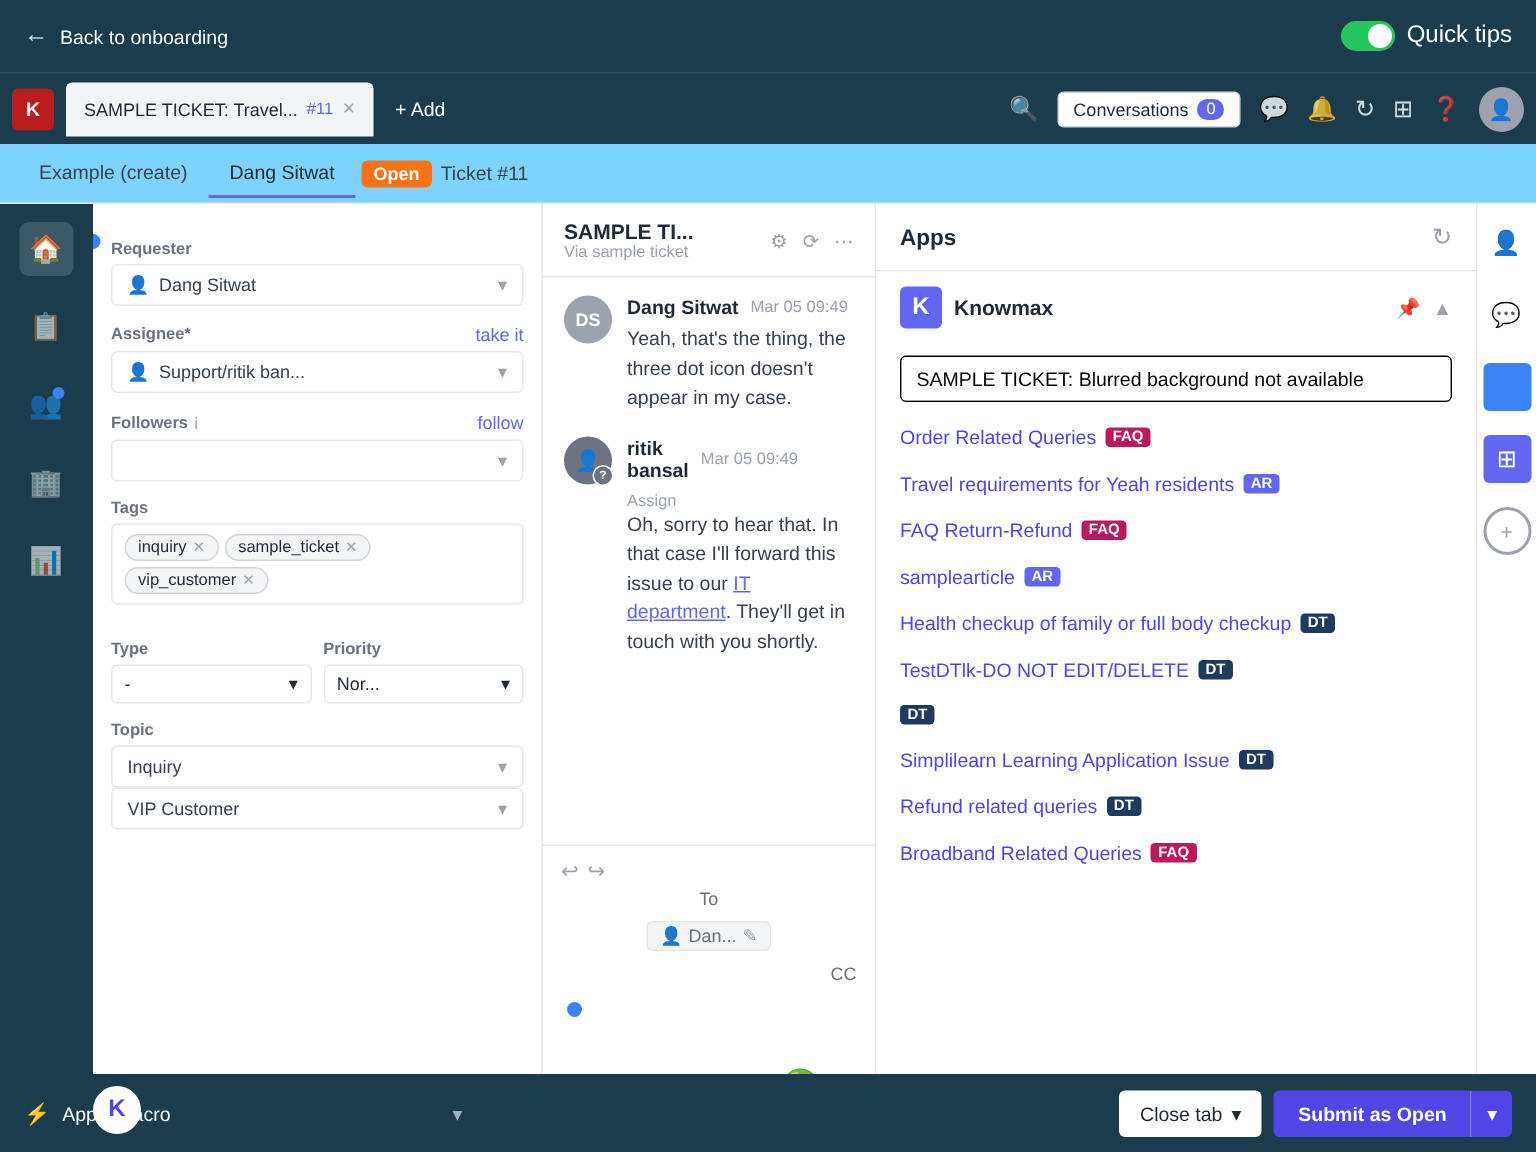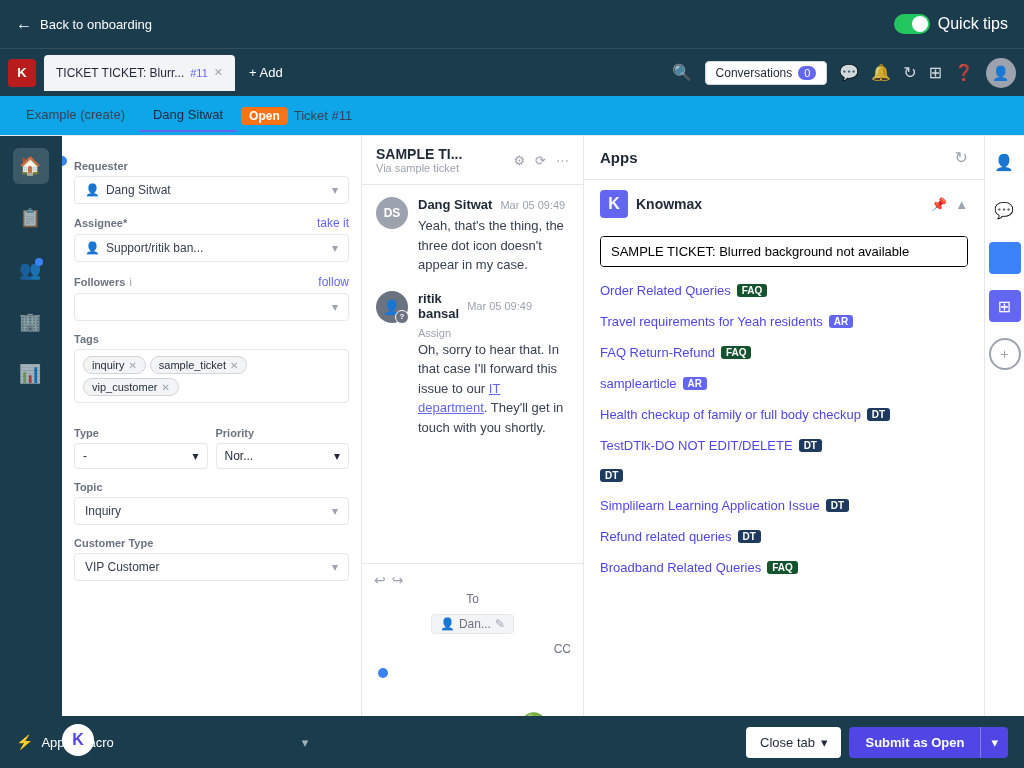--- a/index.html
+++ b/index.html
@@ -17,21 +17,21 @@
     .navbar { background: #1a3c4d; height: 48px; display: flex; align-items: center; padding: 0 8px; border-top: 1px solid rgba(255,255,255,0.1); gap: 4px; }
     .nav-tab { background: #2a5266; color: white; border-radius: 4px 4px 0 0; padding: 6px 12px; font-size: 12px; display: flex; align-items: center; gap: 6px; cursor: pointer; height: 36px; }
     .nav-tab.active { background: #f3f4f6; color: #1f2937; }
     .nav-add { color: white; padding: 6px 10px; font-size: 13px; display: flex; align-items: center; gap: 4px; cursor: pointer; }
     .nav-actions { margin-left: auto; display: flex; align-items: center; gap: 12px; }
     .nav-actions .conv-btn { background: white; border: 1px solid #d1d5db; border-radius: 4px; padding: 4px 10px; font-size: 12px; display: flex; align-items: center; gap: 6px; cursor: pointer; }
     .badge { background: #6366f1; color: white; border-radius: 10px; padding: 1px 6px; font-size: 11px; }
     .nav-icon { color: rgba(255,255,255,0.8); font-size: 16px; cursor: pointer; }
 
     
-    .subtabbar { background: #0ea5e9; border-bottom: 1px solid #e5e7eb; padding: 0 12px; display: flex; align-items: center; gap: 0; height: 40px; }
+    .subtabbar { background: #7dd3fc; border-bottom: 1px solid #e5e7eb; padding: 0 12px; display: flex; align-items: center; gap: 0; height: 40px; }
     .subtab { padding: 8px 14px; font-size: 13px; cursor: pointer; color: #374151; border-bottom: 2px solid transparent; }
     .open-badge { background: #f97316; color: white; border-radius: 4px; padding: 2px 8px; font-size: 12px; font-weight: 600; margin-left: 4px; }
     .ticket-badge { color: #374151; font-size: 13px; }
 
     
     .main { display: flex; height: calc(768px - 48px - 48px - 40px); }
 
     
     .left-sidebar { width: 62px; background: #1a3c4d; display: flex; flex-direction: column; align-items: center; padding: 12px 0; gap: 16px; flex-shrink: 0; }
     .sidebar-icon { color: rgba(255,255,255,0.6); font-size: 18px; cursor: pointer; width: 36px; height: 36px; display: flex; align-items: center; justify-content: center; border-radius: 6px; }
@@ -94,21 +94,21 @@
     .apps-title { font-size: 15px; font-weight: 600; }
     .apps-header-icons { display: flex; gap: 8px; color: #9ca3af; }
     .knowmax-header { padding: 10px 16px; display: flex; align-items: center; justify-content: space-between; background: white; }
     .knowmax-brand { display: flex; align-items: center; gap: 8px; font-size: 14px; font-weight: 600; color: #1f2937; }
     .knowmax-k { width: 28px; height: 28px; background: #6366f1; border-radius: 4px; color: white; display: flex; align-items: center; justify-content: center; font-weight: 800; font-size: 16px; }
     .knowmax-icons { display: flex; gap: 8px; color: #9ca3af; align-items: center; }
     .search-box { margin: 8px 16px; border: 1px solid #000000; border-radius: 4px; overflow: hidden; }
     .search-box input { width: 100%; padding: 7px 10px; font-size: 13px; border: none; outline: none; }
     .result-item { padding: 8px 16px; font-size: 13px; color: #4f46e5; cursor: pointer; display: flex; align-items: center; gap: 6px; }
     .tag-badge { font-size: 10px; font-weight: 700; border-radius: 3px; padding: 1px 5px; color: white; }
-    .tag-faq { background: #14532d; }
+    .tag-faq { background: #be185d; }
     .tag-ar { background: #6366f1; }
     .tag-dt { background: #1e3a5f; }
 
     
     .right-iconbar { width: 40px; background: white; border-left: 1px solid #e5e7eb; display: flex; flex-direction: column; align-items: center; padding: 10px 0; gap: 16px; }
     .right-icon { color: #9ca3af; font-size: 16px; cursor: pointer; width: 32px; height: 32px; display: flex; align-items: center; justify-content: center; border-radius: 4px; }
     .right-icon.active { background: #6366f1; color: white; }
     .right-icon.has-dot { position: relative; }
     .right-icon.has-dot::after { content: ''; width: 8px; height: 8px; background: #3b82f6; border-radius: 50%; position: absolute; top: 4px; right: 4px; }
     .right-icon.add-icon { border: 2px solid #9ca3af; border-radius: 50%; font-size: 14px; }
@@ -133,21 +133,21 @@
   <div class="topbar-right">
     <div class="toggle-switch"></div>
     <span>Quick tips</span>
   </div>
 </div>
 
 <div class="navbar">
   <div style="display:flex;align-items:center;gap:4px;flex:1;">
     <div style="width:28px;height:28px;background:#b91c1c;border-radius:4px;display:flex;align-items:center;justify-content:center;color:white;font-size:13px;font-weight:700;margin-right:4px;">K</div>
     <div class="nav-tab active">
-      <span>TICKET TICKET: Blurr...</span>
+      <span>SAMPLE TICKET: Travel...</span>
       <span style="color:#6366f1;font-size:11px;">#11</span>
       <span style="color:#9ca3af;cursor:pointer;font-size:11px;">✕</span>
     </div>
     <div class="nav-add">
       <span>+ Add</span>
     </div>
   </div>
   <div class="nav-actions">
     <span class="nav-icon">🔍</span>
     <div class="conv-btn">
@@ -250,21 +250,20 @@
         </div>
       </div>
     </div>
 
     <div class="field-label" style="margin-top:12px;">Topic</div>
     <div class="field-select">
       <span>Inquiry</span>
       <span class="icon">▾</span>
     </div>
 
-    <div class="field-label" style="margin-top:12px;">Customer Type</div>
     <div class="field-select">
       <span>VIP Customer</span>
       <span class="icon">▾</span>
     </div>
 
   </div>
 
   <div class="conversation">
     <div class="conv-header">
       <div>

